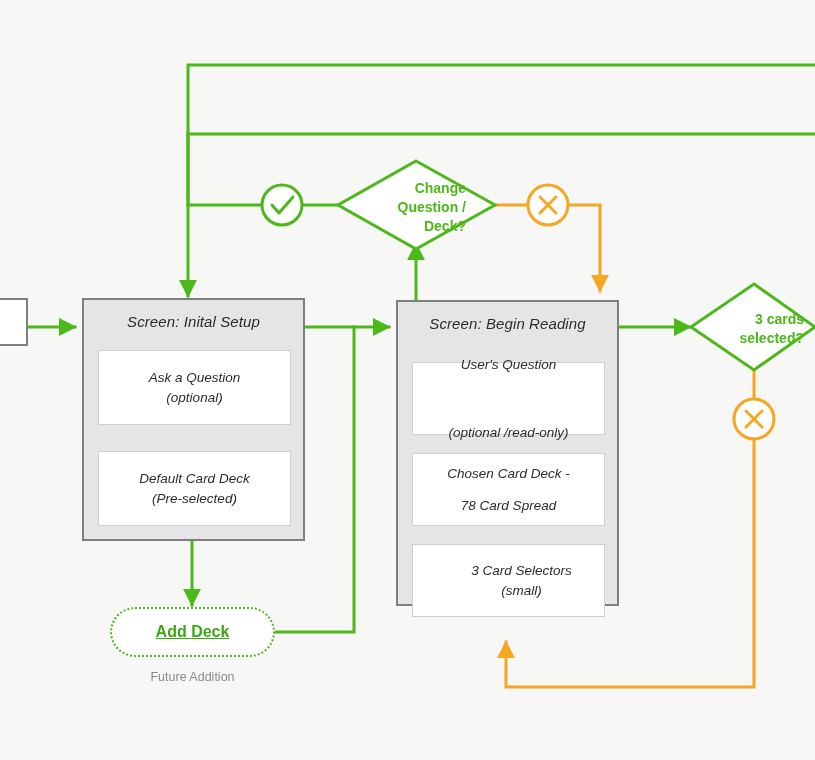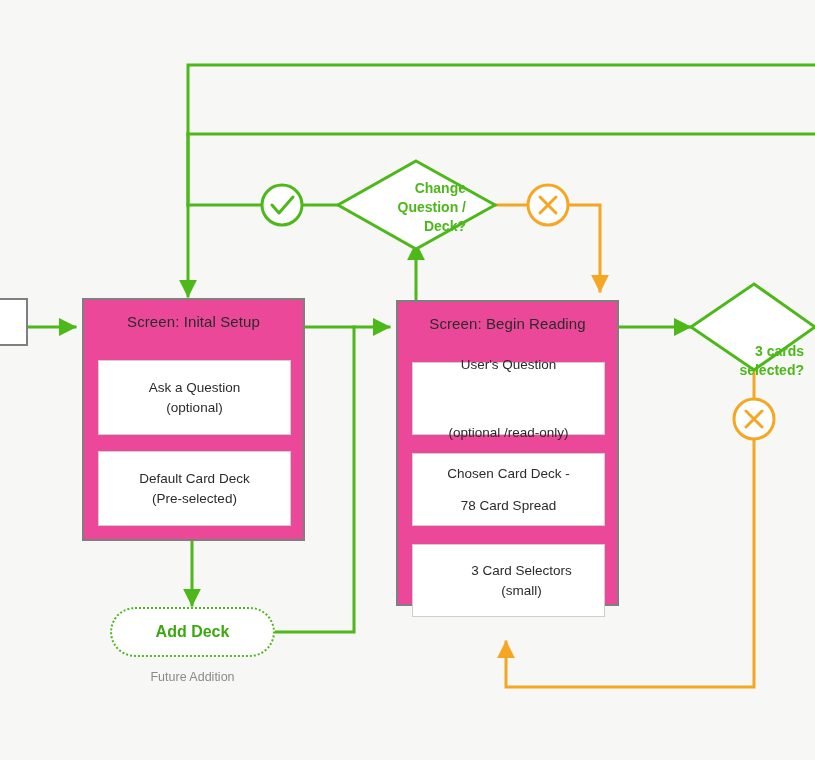--- a/index.html
+++ b/index.html
@@ -11,22 +11,23 @@
     position: relative;
     overflow: hidden;
     font-family: "Liberation Sans", sans-serif;
   }
   #canvas { position: absolute; inset: 0; }
   svg.edges { position: absolute; left: 0; top: 0; width: 815px; height: 760px; }
 
   .node {
     position: absolute;
     box-sizing: border-box;
-    background: #ec4899;
+    background: #e5e5e5;
     border: 2px solid #7f7f7f;
+    font-style: italic;
   }
   .node-title {
     text-align: center;
     font-size: 15px;
     color: #2b2b2b;
     padding-top: 13px;
     letter-spacing: .1px;
   }
   .subbox {
     position: absolute;
@@ -55,20 +56,21 @@
     box-sizing: border-box;
     border: 2.5px dotted #4cb81a;
     border-radius: 30px;
     background: #ffffff;
     display: flex;
     align-items: center;
     justify-content: center;
     color: #3aa80f;
     font-size: 16px;
     font-weight: bold;
+    text-decoration: underline;
   }
   .caption {
     position: absolute;
     text-align: center;
     color: #8a8a8a;
     font-size: 12.5px;
   }
   .edge-partial {
     position: absolute;
     box-sizing: border-box;
@@ -138,21 +140,21 @@
         <circle cx="754" cy="419" r="20" fill="#ffffff" stroke="#f5a623" stroke-width="3"></circle>
         <path d="M 746 411 L 762 427 M 762 411 L 746 427" fill="none" stroke="#f5a623" stroke-width="3" stroke-linecap="round"></path>
       </g>
     </g>
   </svg>
 
   <div class="edge-partial" style="left:-30px; top:298px; width:58px; height:48px;"></div>
 
   <div class="node" style="left:82px; top:298px; width:223px; height:243px;">
     <div class="node-title">Screen: Inital Setup</div>
-    <div class="subbox" style="left:14px; top:60px; width:193px; height:75px; flex-direction:column;">
+    <div class="subbox" style="left:14px; top:50px; width:193px; height:75px; flex-direction:column;">
       <span>Ask a Question</span>
       <span>(optional)</span>
     </div>
     <div class="subbox" style="left:14px; top:151px; width:193px; height:75px; flex-direction:column;">
       <span>Default Card Deck</span>
       <span>(Pre-selected)</span>
     </div>
   </div>
 
   <div class="node" style="left:396px; top:300px; width:223px; height:306px;">
@@ -170,21 +172,21 @@
       <span>(small)</span>
     </div>
   </div>
 
   <div class="diamond-label" style="left:366px; top:179px; width:100px;">
     <div>Change</div>
     <div>Question /</div>
     <div>Deck?</div>
   </div>
 
-  <div class="diamond-label" style="left:704px; top:310px; width:100px;margin-top:32px;">
+  <div class="diamond-label" style="left:704px; top:310px; width:100px;">
     <div>3 cards</div>
     <div>selected?</div>
   </div>
 
   <div class="pill" style="left:110px; top:607px; width:165px; height:50px;">
     <span>Add Deck</span>
   </div>
   <div class="caption" style="left:110px; top:670px; width:165px;">Future Addition</div>
 
 </div>

